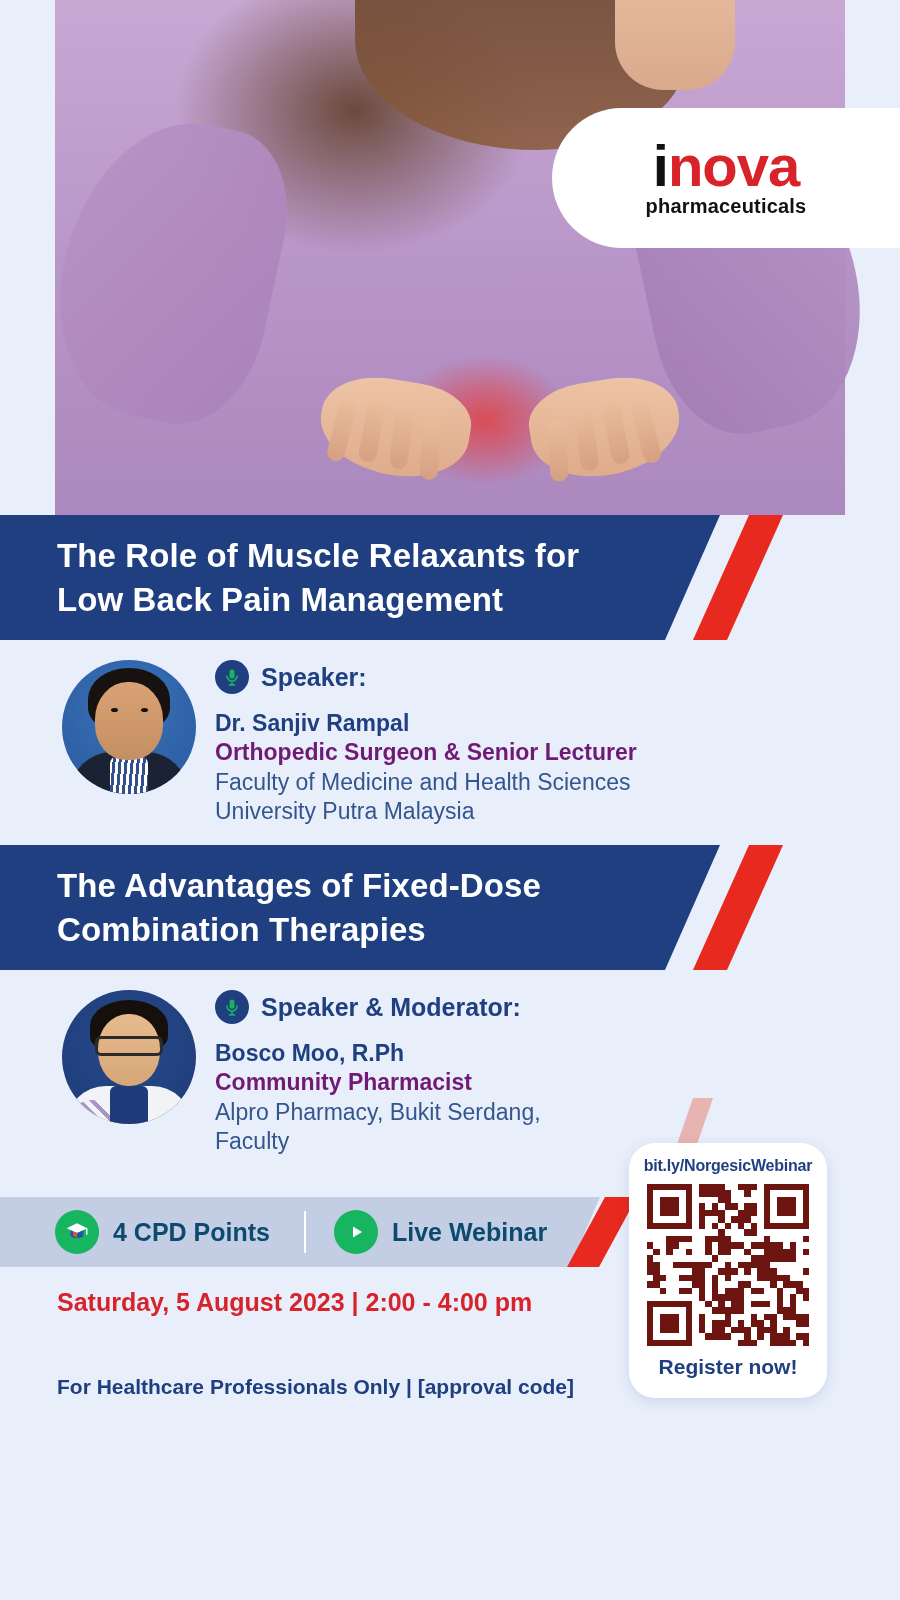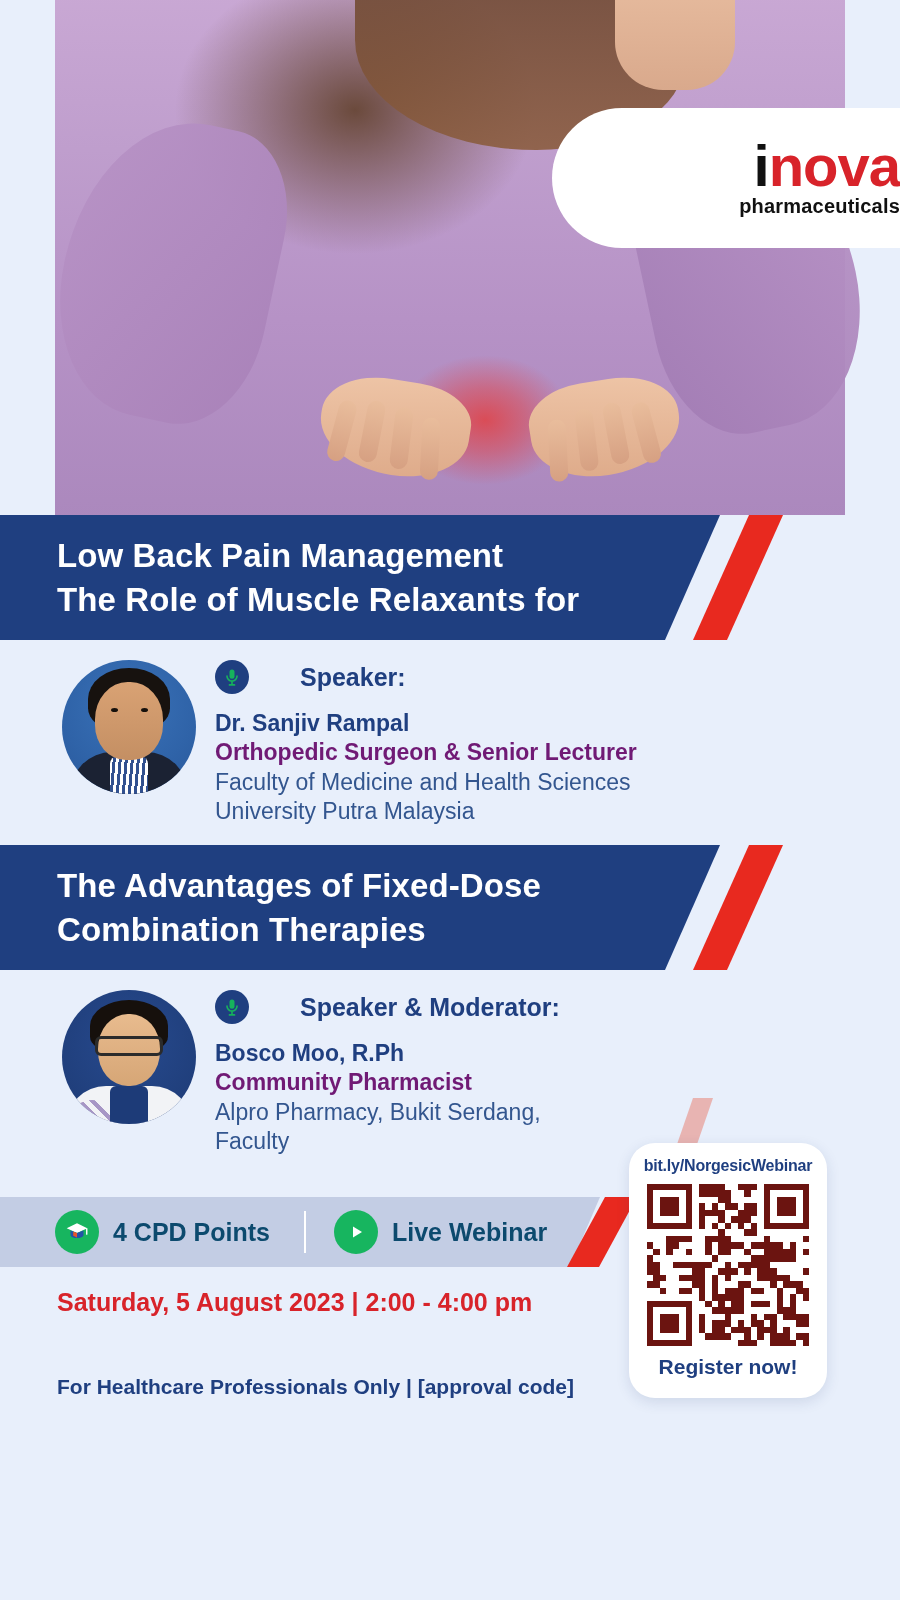--- a/index.html
+++ b/index.html
@@ -66,21 +66,21 @@
     background:linear-gradient(190deg,#efc6a8,#dda988);
     border-radius:40% 45% 55% 50%;
     transform:rotate(-9deg);
   }
   .finger{ position:absolute; width:18px; height:62px; background:linear-gradient(180deg,#e9bd9c,#d6a082); border-radius:9px; }
 
   
   .logo-pill{
     position:absolute; right:0; top:108px; width:348px; height:140px;
     background:#ffffff; border-radius:70px 0 0 70px;
-    display:flex; flex-direction:column; align-items:flex-end; justify-content:center;
+    display:flex; flex-direction:column; align-items:center; justify-content:center;
   }
   .logo-word{ font-size:58px; font-weight:bold; letter-spacing:-1px; line-height:.95; }
   .logo-i{ color:#111111; }
   .logo-nova{ color:#d8232a; }
   .logo-sub{ font-size:20px; font-weight:bold; color:#111111; letter-spacing:.2px; margin-top:2px; }
 
   
   .banner-wrap{ position:absolute; left:0; width:900px; height:125px; }
   .banner{
     position:absolute; left:0; top:0; width:720px; height:125px;
@@ -118,21 +118,21 @@
   .a2-body{ left:4px; top:96px; width:126px; height:50px; background:#f2f3f6; border-radius:40px 40px 0 0; }
   .a2-collar{ left:48px; top:96px; width:38px; height:44px; background:#1d3b78; border-radius:6px; }
   .a2-batik{ left:10px; top:110px; width:40px; height:34px; background:repeating-linear-gradient(45deg,#6a4b9e 0 4px,#f2f3f6 4px 9px); opacity:.55; }
 
   .spk-head{ position:absolute; left:215px; top:8px; display:flex; align-items:center; gap:12px; }
   .mic-badge{
     width:34px; height:34px; border-radius:50%; background:#1f3f80;
     display:flex; align-items:center; justify-content:center; flex:0 0 auto;
   }
   .mic-badge svg{ display:block; }
-  .spk-head-label{ font-size:25px; font-weight:bold; color:#1f3f80;margin-left:39px; }
+  .spk-head-label{ font-size:25px; font-weight:bold; color:#1f3f80; }
 
   .spk-lines{ position:absolute; left:215px; top:57px; }
   .spk-name{ font-size:23px; font-weight:bold; color:#1f3f80; line-height:1.28; }
   .spk-role{ font-size:23px; font-weight:bold; color:#701a75; line-height:1.28; }
   .spk-org{ font-size:23px; color:#33568f; line-height:1.28; font-weight:normal; }
 
   
   .cpd-wrap{ position:absolute; left:0; top:1197px; width:900px; height:70px; }
   .cpd-bar{
     position:absolute; left:0; top:0; width:600px; height:70px;
@@ -208,22 +208,22 @@
 
   <div class="logo-pill">
     <div class="logo-word"><span class="logo-i">i</span><span class="logo-nova">nova</span></div>
     <div class="logo-sub">pharmaceuticals</div>
   </div>
 </div>
 
 <div class="banner-wrap" style="top:515px;">
   <div class="banner">
     <div class="banner-text">
+      <div>The Role of Muscle Relaxants for</div>
       <div>Low Back Pain Management</div>
-      <div>The Role of Muscle Relaxants for</div>
     </div>
   </div>
   <div class="banner-slash"></div>
 </div>
 
 <div class="speaker" style="top:652px;height:180px;">
   <div class="avatar av1">
     <div class="face a1-body"></div>
     <div class="face a1-shirt"></div>
     <div class="face a1-hair"></div>

